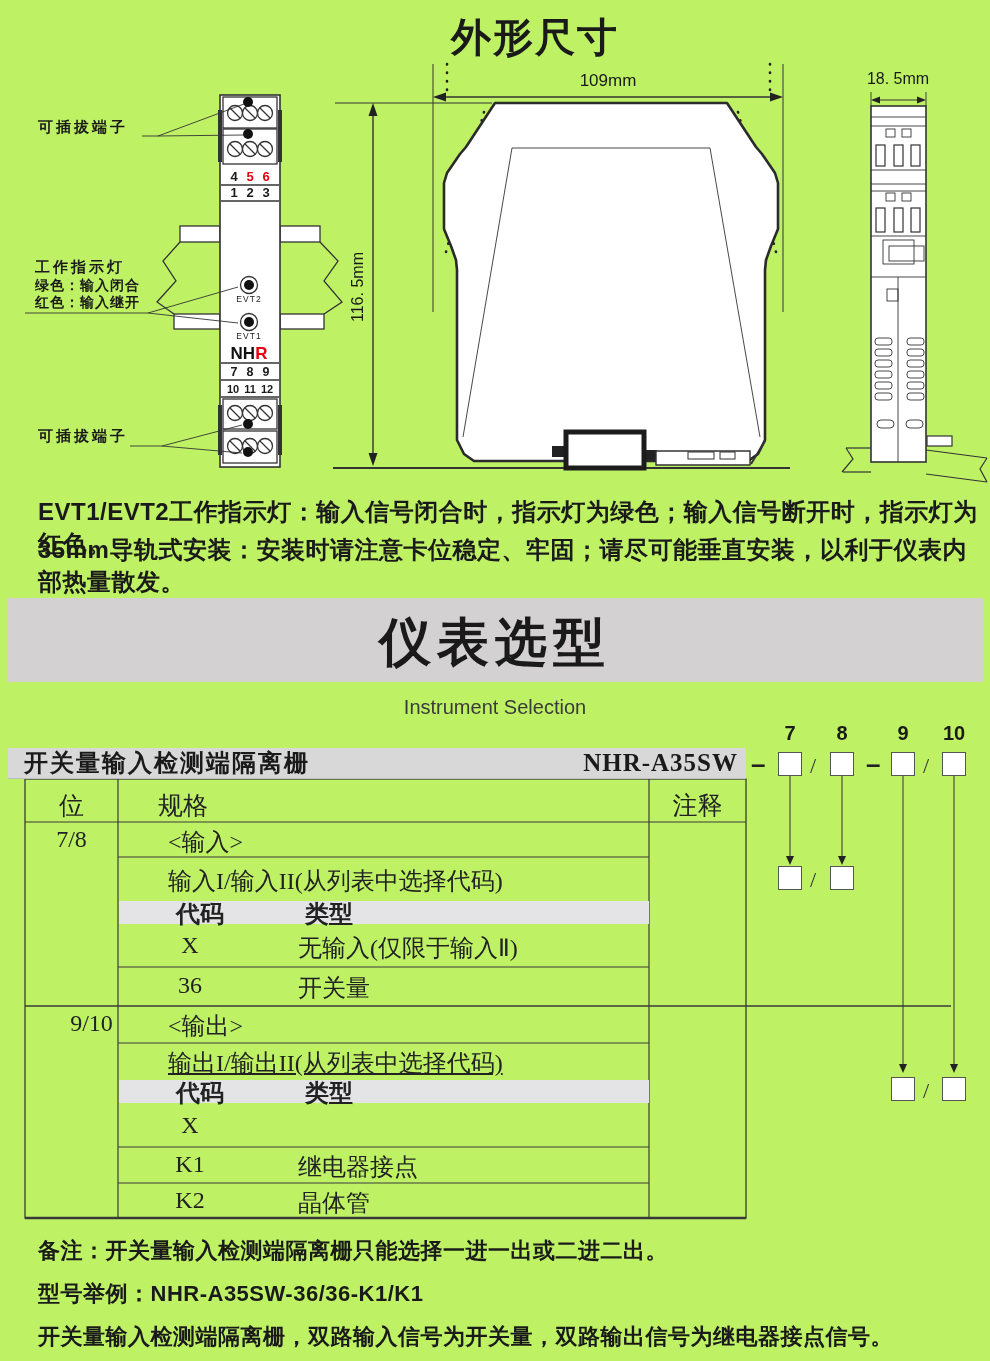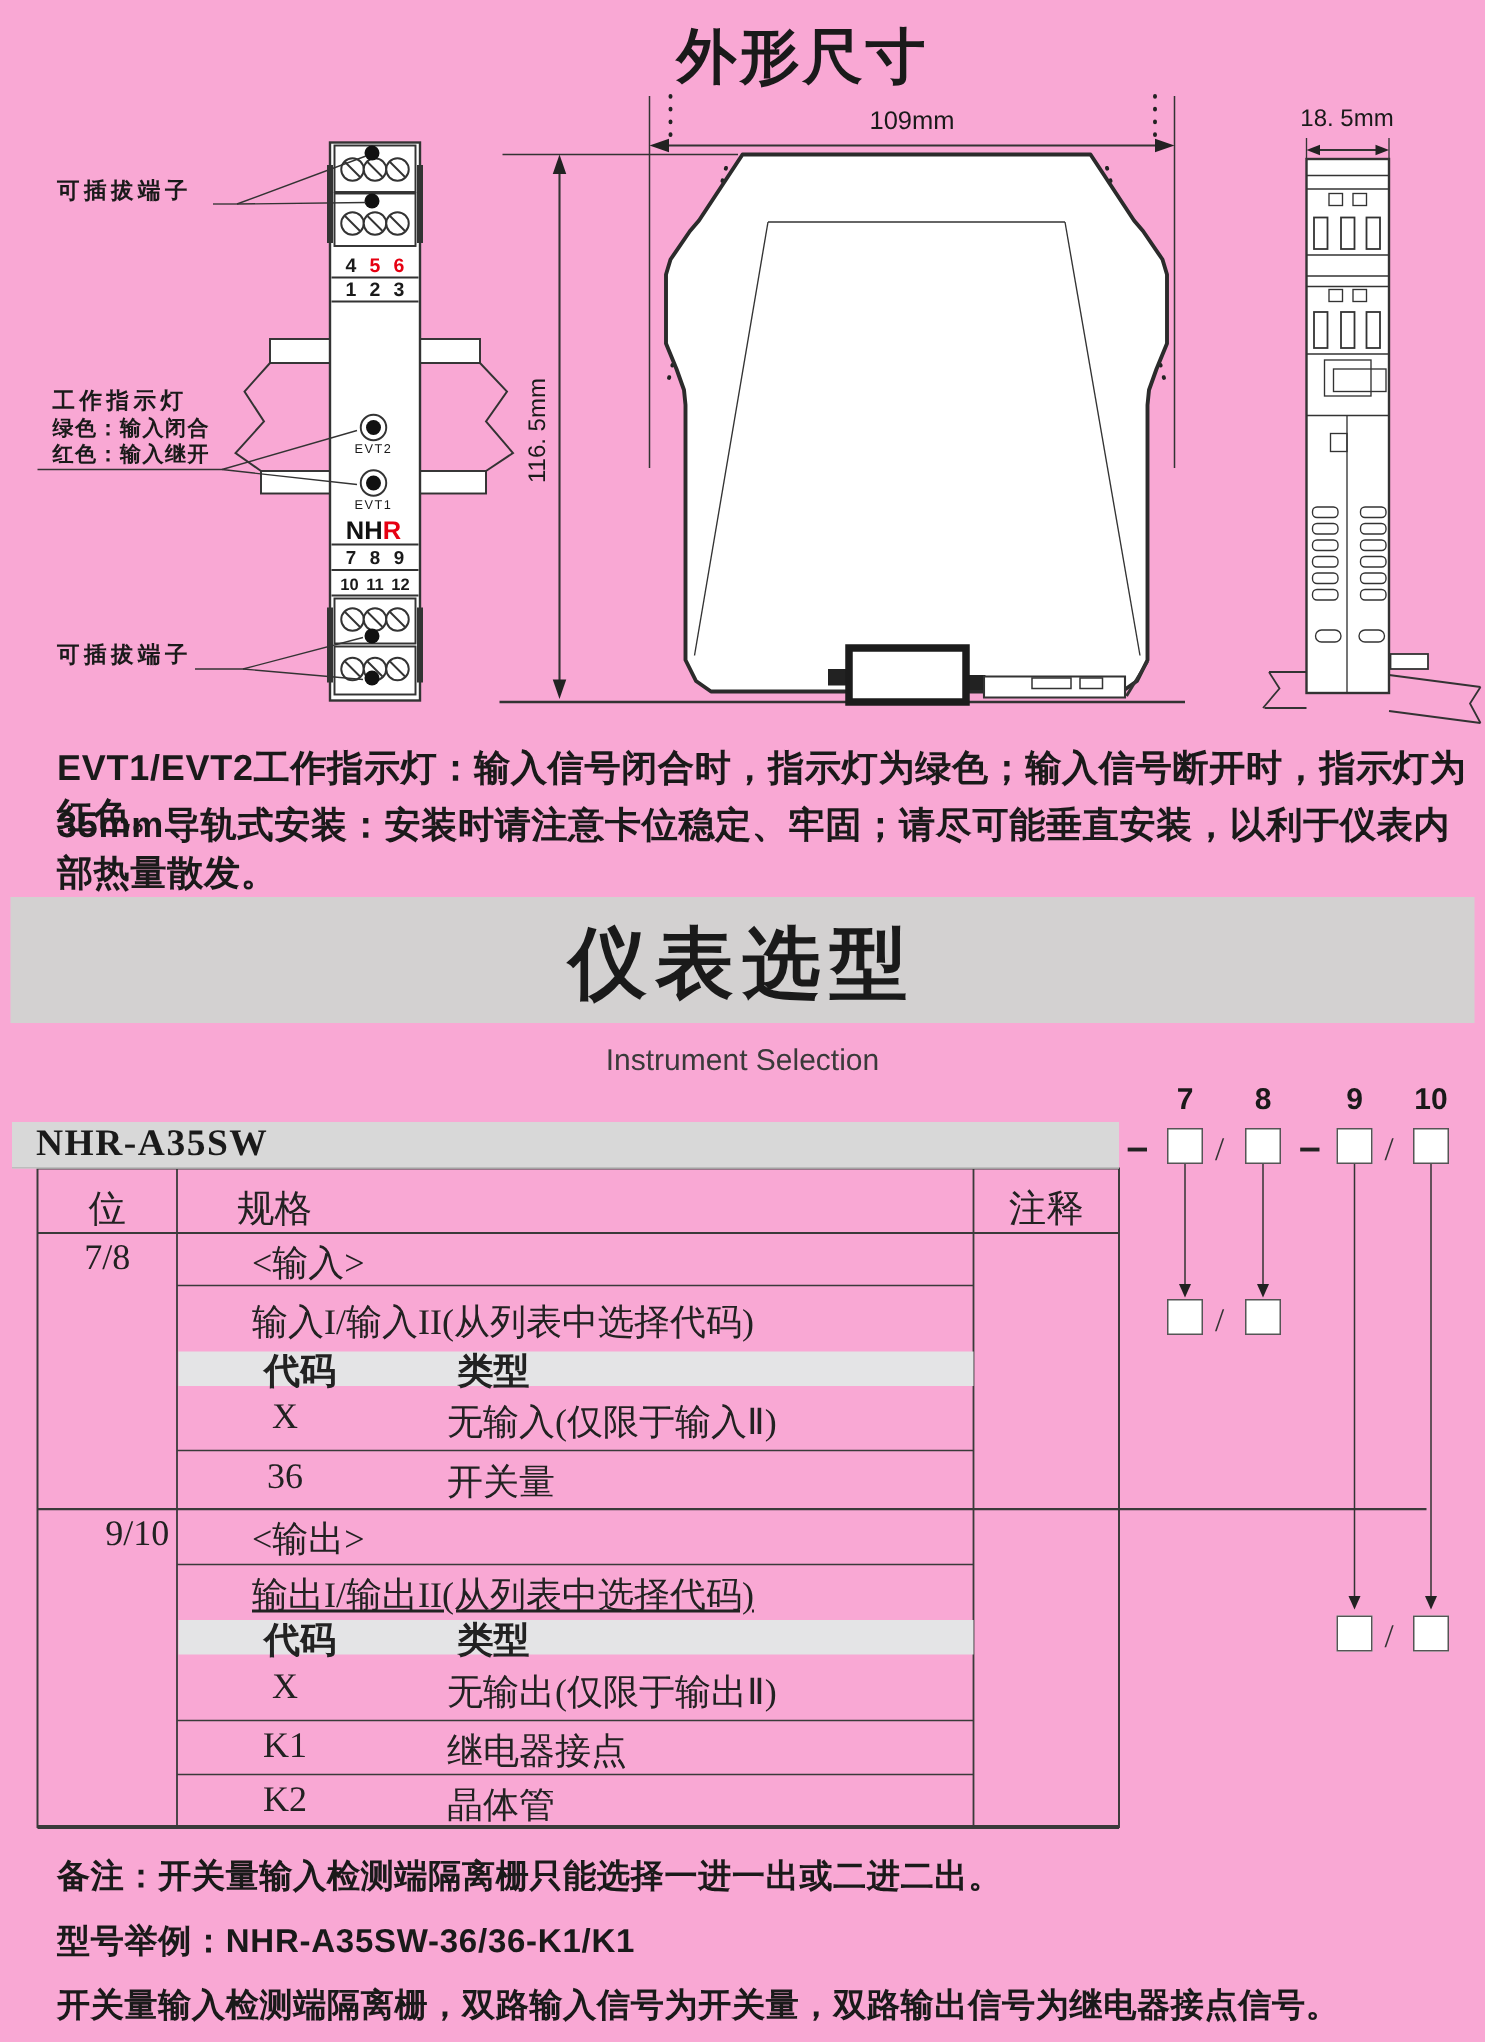--- a/index.html
+++ b/index.html
@@ -1,16 +1,16 @@
 <!DOCTYPE html>
 <html style="--accent_red: #e60012; --banner_gray: #d3d1d1; --strip_gray: #d8d8d8; --row_gray: #e4e4e6; --line_dark: #333333;"><head>
 <meta charset="utf-8">
 <style>
   html,body{margin:0;padding:0;background:#fff;}
-  #page{position:relative;width:990px;height:1361px;background:#f9a8d4;overflow:hidden;
+  #page{position:relative;width:990px;height:1361px;background:#bef264;overflow:hidden;
         font-family:"Liberation Sans",sans-serif;color:#1a1a1a;}
   .abs{position:absolute;}
   svg{position:absolute;left:0;top:0;}
   svg text{font-family:"Liberation Sans",sans-serif;fill:#1a1a1a;}
   .red-fill{fill:var(--accent_red);}
   
   #dim-title{left:75px;top:10px;width:920px;text-align:center;font-size:40px;font-weight:bold;letter-spacing:2px;}
   .descline{left:38px;font-size:24px;font-weight:bold;letter-spacing:0.5px;}
   #banner{left:7px;top:598px;width:976px;height:84px;background:var(--banner_gray);text-align:center;}
   #banner h2{margin:10px 0 0 0;font-size:52px;font-weight:bold;letter-spacing:6px;}
@@ -288,20 +288,21 @@
     </g>
     <g fill="#222" stroke="none">
       <polygon points="786,856 794,856 790,865"></polygon>
       <polygon points="838,856 846,856 842,865"></polygon>
       <polygon points="899,1064 907,1064 903,1073"></polygon>
       <polygon points="950,1064 958,1064 954,1073"></polygon>
     </g>
   </svg>
 
   <div class="abs" id="sel-strip">
+    <span class="t">开关量输入检测端隔离栅</span>
     <span class="m">NHR-A35SW</span>
   </div>
 
   <div class="abs digit" style="left:777px;top:722px;">7</div>
   <div class="abs digit" style="left:829px;top:722px;">8</div>
   <div class="abs digit" style="left:890px;top:722px;">9</div>
   <div class="abs digit" style="left:941px;top:722px;">10</div>
 
   <div class="abs dash" style="left:751px;top:752px;">–</div>
   <div class="box" style="left:778px;top:752px;"></div>
@@ -336,21 +337,20 @@
   <div class="cell" style="left:298px;top:932px;">无输入(仅限于输入Ⅱ)</div>
   <div class="cell c" style="left:160px;top:972px;width:60px;">36</div>
   <div class="cell" style="left:298px;top:972px;">开关量</div>
 
   <div class="cell c" style="left:34px;top:1010px;width:115px;">9/10</div>
   <div class="cell" style="left:168px;top:1010px;">&lt;输出&gt;</div>
   <div class="cell" style="left:168px;top:1047px;text-decoration:underline;">输出I/输出II(从列表中选择代码)</div>
   <div class="cell b" style="left:176px;top:1077px;">代码</div>
   <div class="cell b" style="left:305px;top:1077px;">类型</div>
   <div class="cell c" style="left:160px;top:1112px;width:60px;">X</div>
-  <div class="cell" style="left:298px;top:1112px;">无输出(仅限于输出Ⅱ)</div>
   <div class="cell c" style="left:160px;top:1151px;width:60px;">K1</div>
   <div class="cell" style="left:298px;top:1151px;">继电器接点</div>
   <div class="cell c" style="left:160px;top:1187px;width:60px;">K2</div>
   <div class="cell" style="left:298px;top:1187px;">晶体管</div>
 
   <div class="abs note" style="top:1236px;">备注：开关量输入检测端隔离栅只能选择一进一出或二进二出。</div>
   <div class="abs note" style="top:1279px;">型号举例：NHR-A35SW-36/36-K1/K1</div>
   <div class="abs note" style="top:1322px;">开关量输入检测端隔离栅，双路输入信号为开关量，双路输出信号为继电器接点信号。</div>
 
 </div>

